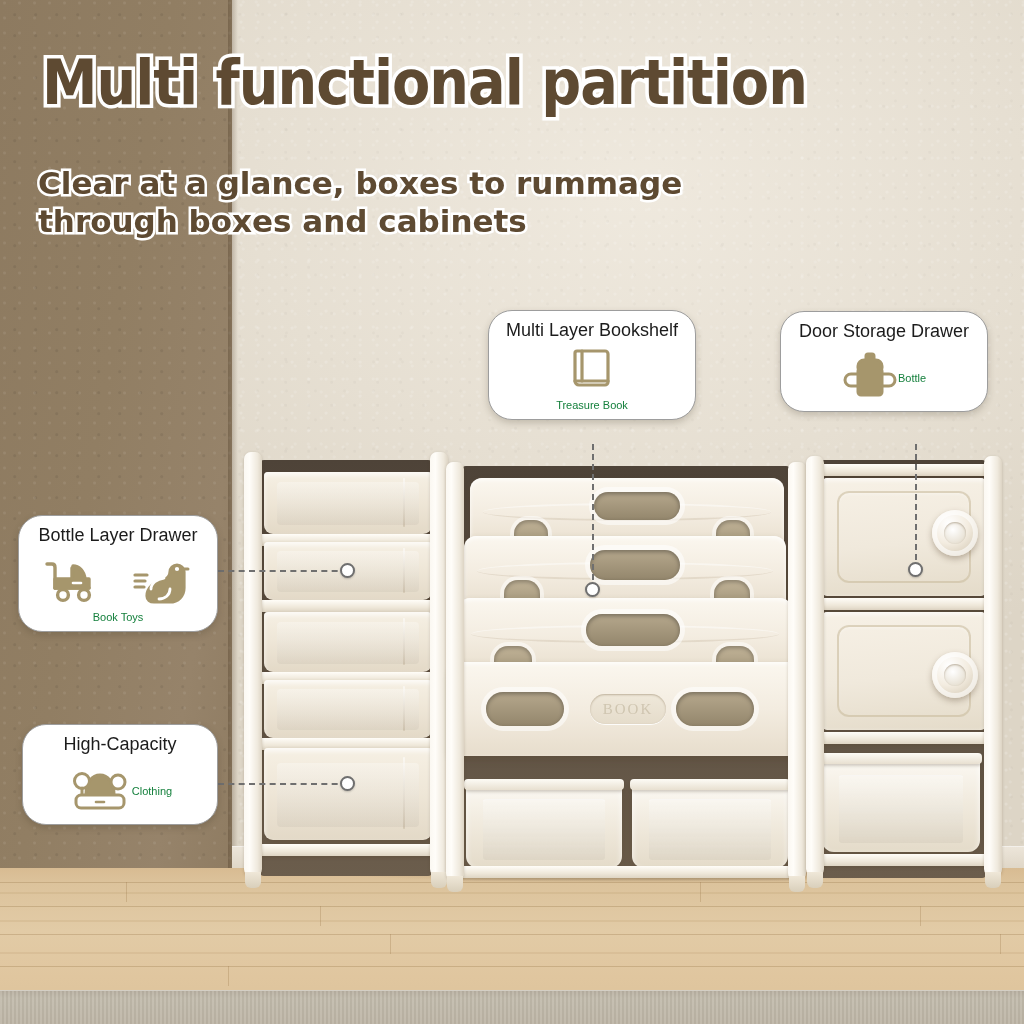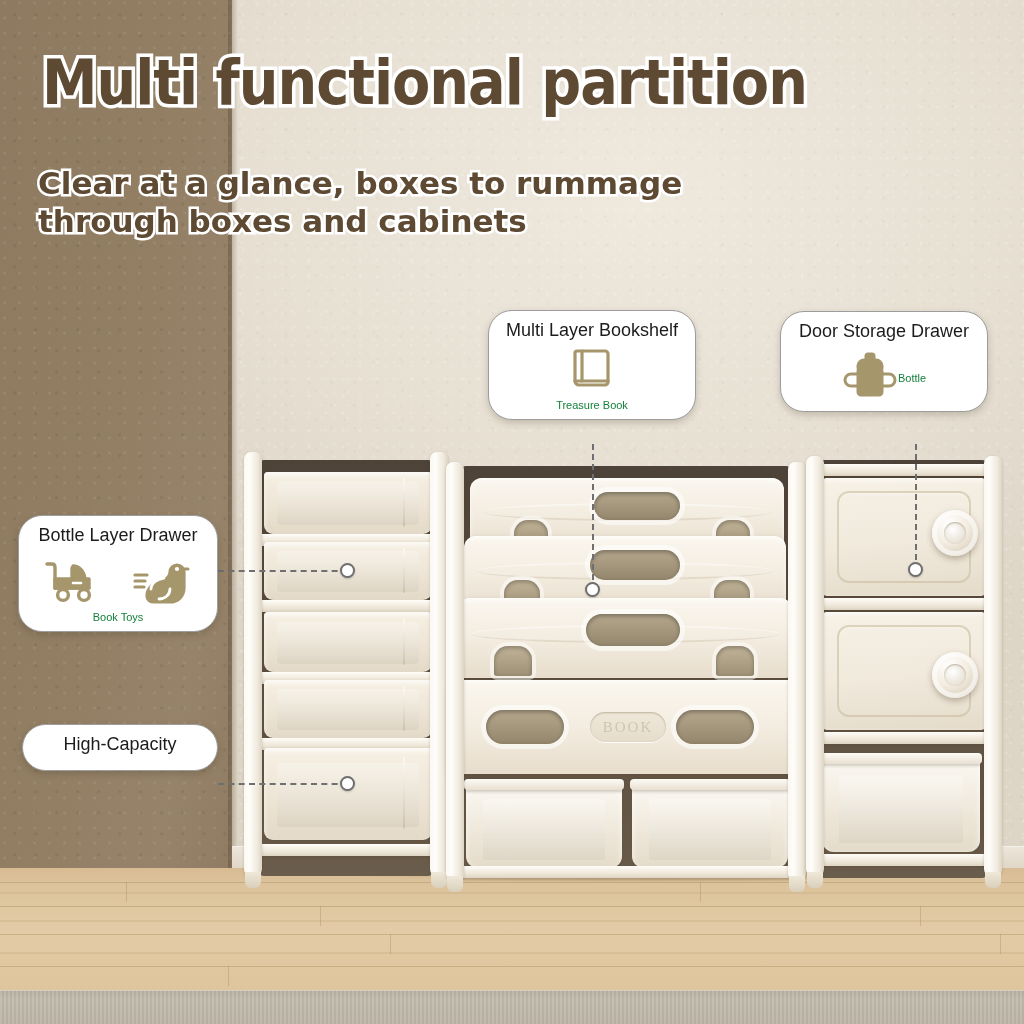--- a/index.html
+++ b/index.html
@@ -343,21 +343,21 @@
       <div class="archhole" style="left:250px; top:44px; width:36px; height:28px;"></div>
     </div>
 
     <div class="bookpanel" style="left:12px; top:142px; width:334px; height:80px;">
       <div class="wave"></div>
       <div class="ovalhole" style="left:128px; top:16px; width:94px; height:32px;"></div>
       <div class="archhole" style="left:36px; top:48px; width:38px; height:30px;"></div>
       <div class="archhole" style="left:258px; top:48px; width:38px; height:30px;"></div>
     </div>
 
-    <div class="bookpanel" style="left:4px; top:224px; width:350px; height:94px;">
+    <div class="bookpanel" style="left:4px; top:206px; width:350px; height:94px;">
       <div class="ovalhole" style="left:36px; top:30px; width:78px; height:34px;"></div>
       <div class="ovalhole" style="left:226px; top:30px; width:78px; height:34px;"></div>
       <div class="booklabel" style="left:140px; top:32px; width:76px; height:30px;">BOOK</div>
     </div>
 
     <div class="bin" style="left:20px; top:330px; width:156px; height:82px; border-radius:4px 4px 12px 12px;">
       <div class="lip"></div>
         <div class="face"></div>
     </div>
     <div class="bin" style="left:186px; top:330px; width:156px; height:82px; border-radius:4px 4px 12px 12px;">
@@ -440,20 +440,33 @@
           <path d="M4 19h12M4 25h10M4 31h9"></path>
         </svg>
       </div>
     </div>
     <div class="icon-label">Book Toys</div>
   </div>
 
   <div class="card" style="left:22px; top:724px; width:196px;">
     <div class="card-title">High-Capacity</div>
     <div class="icon-row">
+      <div class="icon-col">
+        <div class="icon-box">
+          <svg width="64" height="50" viewBox="0 0 64 50" fill="none" stroke="#a6966c" stroke-width="3" stroke-linecap="round" stroke-linejoin="round">
+            <path d="M18 30c0-11 6-19 14-19s14 8 14 19z" fill="#a6966c" stroke="#a6966c"></path>
+            <circle cx="14" cy="17" r="7.5" fill="#ffffff" stroke="#a6966c"></circle>
+            <circle cx="50" cy="18" r="7" fill="#ffffff" stroke="#a6966c"></circle>
+            <path d="M14 24v6"></path>
+            <rect x="8" y="31" width="48" height="13" rx="5" fill="#ffffff" stroke="#a6966c"></rect>
+            <line x1="28" y1="38" x2="36" y2="38" stroke="#a6966c" stroke-width="2.6"></line>
+          </svg>
+        </div>
+        <div class="icon-label">Clothing</div>
+      </div>
     </div>
   </div>
 
   <div class="card" style="left:488px; top:310px; width:208px;">
     <div class="card-title">Multi Layer Bookshelf</div>
     <div class="icon-box">
       <svg width="52" height="52" viewBox="0 0 52 52" fill="none" stroke="#a6966c" stroke-width="3.2" stroke-linecap="round" stroke-linejoin="round">
         <path d="M11 9h28a3 3 0 0 1 3 3v28a3 3 0 0 1-3 3H13a4 4 0 0 1-4-4V11a2 2 0 0 1 2-2z"></path>
         <path d="M16 9v30"></path>
         <path d="M9 39h33"></path>

